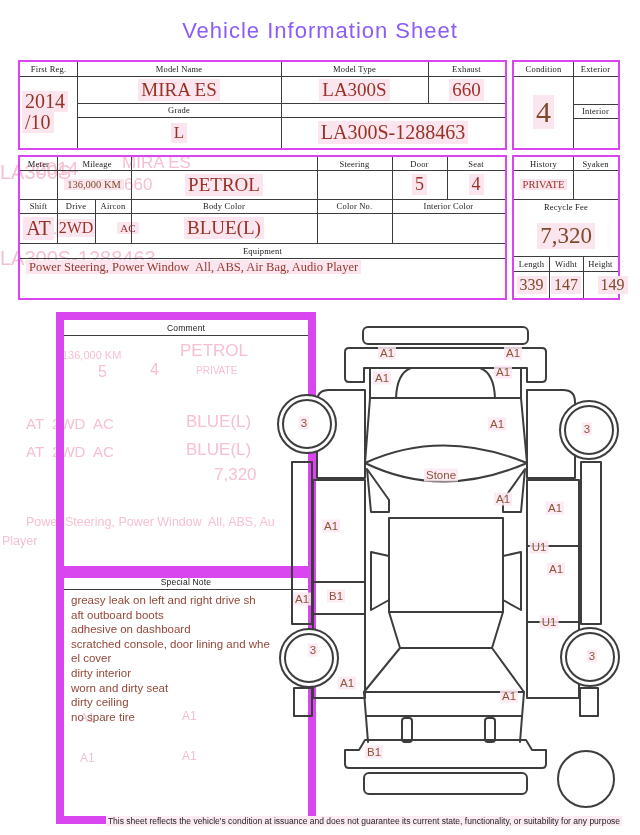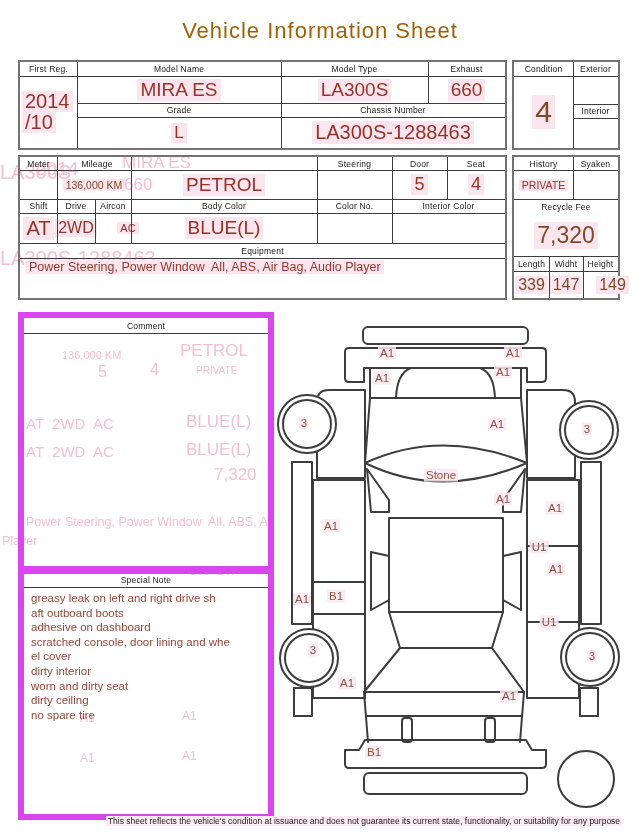--- a/index.html
+++ b/index.html
@@ -1,28 +1,28 @@
 <!DOCTYPE html>
 <html><head>
 <meta charset="utf-8">
 <style>
   html,body{margin:0;padding:0;background:#e8e8e8;}
   .sheet{position:relative;width:640px;height:835px;background:#ffffff;
          font-family:"Liberation Sans",sans-serif;overflow:hidden;margin:0 auto;}
   .abs{position:absolute;}
-  .box{position:absolute;border:2px solid #737373;background:transparent;}
-  .box-thin{position:absolute;border:6px solid #d946ef;background:transparent;}
+  .box{position:absolute;border:2px solid #d946ef;background:transparent;font-family:Liberation Serif, serif;}
+  .box-thin{position:absolute;border:8px solid #d946ef;background:transparent;margin-left:38px;}
   .c{position:absolute;display:flex;align-items:center;justify-content:center;}
   .l{position:absolute;background:#3d3d3d;}
   .hdr{font-size:8.5px;color:#1a1a1a;letter-spacing:0.2px;white-space:nowrap;}
   .hl{background:#fbe5ef;padding:0 3px;white-space:pre;}
   .val-red{color:#993226;}
   .val-brown{color:#7e4a28;}
   .title{position:absolute;top:18px;left:0;width:100%;text-align:center;
-         font-size:22px;color:#a16207;letter-spacing:1px;}
+         font-size:22px;color:#8b5cf6;letter-spacing:1px;}
   .sn-line{font-size:11.5px;line-height:14.6px;color:#94483a;white-space:nowrap;}
   .ann{position:absolute;transform:translate(-50%,-50%);font-size:11.5px;color:#8d5538;
        background:rgba(252,231,242,0.85);padding:0 2px;white-space:nowrap;line-height:13px;}
   .g{position:absolute;color:#f6bfd2;white-space:pre;line-height:1.05;}
   .footer{position:absolute;top:816px;left:0;width:100%;text-align:center;font-size:8.5px;color:#222;}
   .footer span{background:#fdebf3;padding:0 2px;}
   svg{display:block;}
   .eqtext{font-size:12.5px;color:#943a2c;white-space:pre-wrap;}
 </style>
 </head>
@@ -73,21 +73,20 @@
         <span class="hl val-red">LA300S</span>
       </div>
     <div class="c hdr" style="left:408px;top:0;width:77px;height:14px;">Exhaust</div>
     <div class="c" style="left:408px;top:14px;width:77px;height:27px;font-size:19px;">
         <span class="hl val-red">660</span>
       </div>
     <div class="c hdr" style="left:57px;top:41px;width:204px;height:14px;">Grade</div>
     <div class="c" style="left:57px;top:55px;width:204px;height:31px;font-size:17px;">
         <span class="hl val-red">L</span>
       </div>
-    <div class="c hdr" style="left:261px;top:41px;width:224px;height:14px;">Chassis Number</div>
     <div class="c" style="left:261px;top:55px;width:224px;height:31px;font-size:20px;">
         <span class="hl val-red">LA300S-1288463</span>
       </div>
     <div class="l" style="left:57px;top:0;width:1px;height:86px;"></div>
     <div class="l" style="left:261px;top:0;width:1px;height:86px;"></div>
     <div class="l" style="left:408px;top:0;width:1px;height:41px;"></div>
     <div class="l" style="left:0;top:14px;width:485px;height:1px;"></div>
     <div class="l" style="left:57px;top:41px;width:428px;height:1px;"></div>
     <div class="l" style="left:57px;top:55px;width:428px;height:1px;"></div>
   </div>

